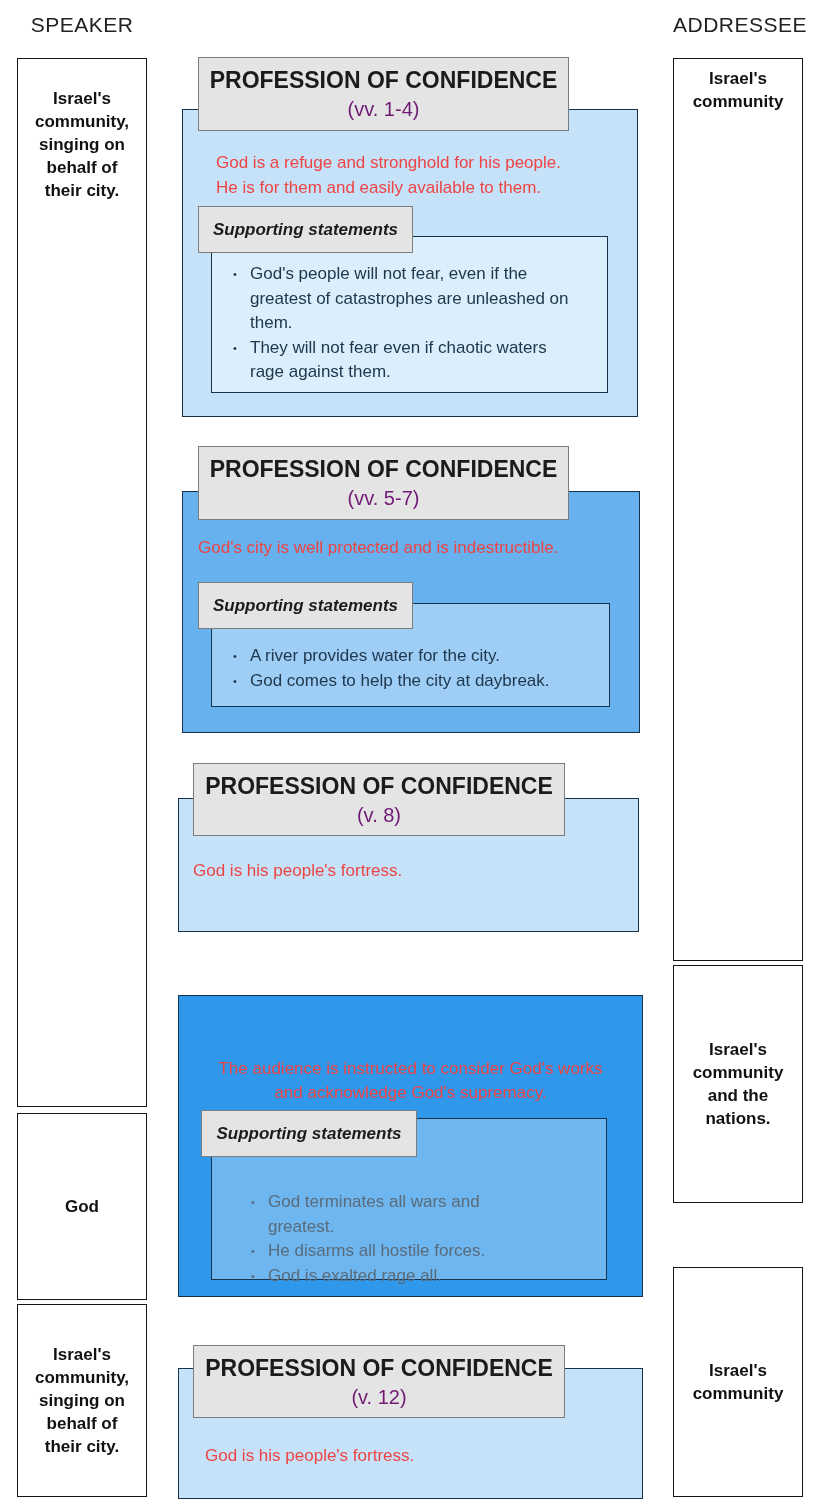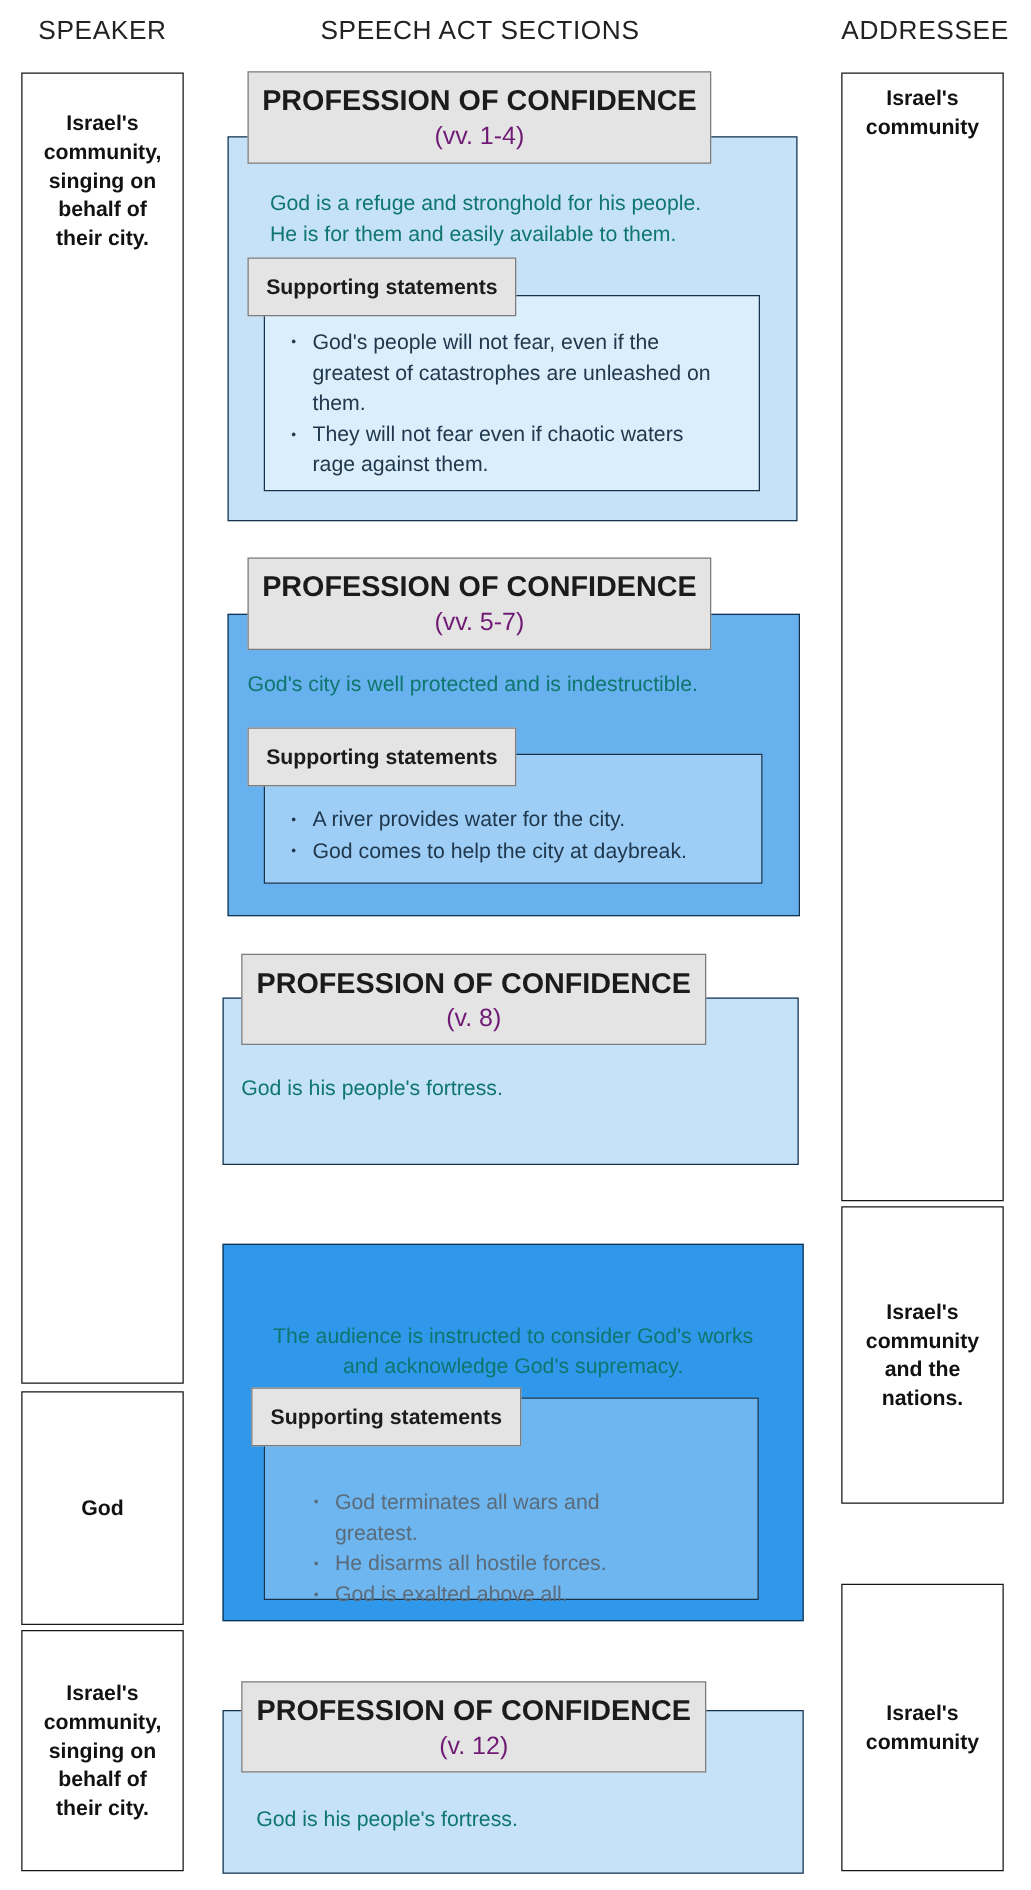--- a/index.html
+++ b/index.html
@@ -44,24 +44,24 @@
     background:#e4e4e4; border:1.5px solid #7c7c7c; z-index:5;
     display:flex; flex-direction:column; align-items:center; justify-content:center;
     text-align:left;
   }
   .hdr .t { font-weight:bold; font-size:23px; line-height:30px; color:#1b1b1b; }
   .hdr .v { font-size:20px; line-height:28px; color:#701a75; }
 
   .slabel {
     background:#e4e4e4; border:1.5px solid #7c7c7c; z-index:4;
     font-weight:bold; font-size:17px; color:#1b1b1b;
-    display:flex; align-items:center; justify-content:center;
-  }
-
-  .btext { z-index:3; font-size:17px; line-height:25px; color:#0f766e; }
+    display:flex; align-items:center; justify-content:center;font-style:italic;
+  }
+
+  .btext { z-index:3; font-size:17px; line-height:25px; color:#ef4444; }
   .centered { text-align:center; }
 
   ul.blist { list-style:none; margin:0; padding:0 0 0 38px; font-size:17px; line-height:24.5px; }
   li.bullet { position:relative; }
   li.bullet::before { content:"•"; position:absolute; left:-17px; top:0; font-size:11px; line-height:24.5px; }
 
   
   .s1-body  { left:182px; top:109px; width:456px; height:308px; }
   .s1-hdr   { left:198px; top:57px;  width:371px; height:74px; }
   .s1-text  { left:216px; top:150px; }
@@ -94,21 +94,20 @@
   .s5-body  { left:178px; top:1368px; width:465px; height:131px; }
   .s5-hdr   { left:193px; top:1345px; width:372px; height:73px; }
   .s5-text  { left:205px; top:1443px; }
 </style>
 </head>
 <body>
 
 <div class="canvas">
 
   <div class="abs colhead lbl-speaker">SPEAKER</div>
-  <div class="abs colhead lbl-sections">SPEECH ACT SECTIONS</div>
   <div class="abs colhead lbl-addressee">ADDRESSEE</div>
 
   <div class="abs sidebox sp1">
     <div class="sidetext">Israel's community, singing on behalf of their city.</div>
   </div>
   <div class="abs sidebox sp2 vcenter">
     <div class="sidetext">God</div>
   </div>
   <div class="abs sidebox sp3 vcenter">
     <div class="sidetext">Israel's community, singing on behalf of their city.</div>
@@ -186,21 +185,21 @@
   <div class="abs inner dark-inner s4-inner">
     <ul class="blist">
       <li class="bullet">
         <div class="ln">God terminates all wars and</div>
         <div class="ln">greatest.</div>
       </li>
       <li class="bullet">
         <div class="ln">He disarms all hostile forces.</div>
       </li>
       <li class="bullet">
-        <div class="ln">God is exalted above all.</div>
+        <div class="ln">God is exalted rage all.</div>
       </li>
     </ul>
   </div>
 
   <div class="abs bodybox light s5-body"></div>
   <div class="abs hdr s5-hdr">
     <div class="t">PROFESSION OF CONFIDENCE</div>
     <div class="v">(v. 12)</div>
   </div>
   <div class="abs btext s5-text">

